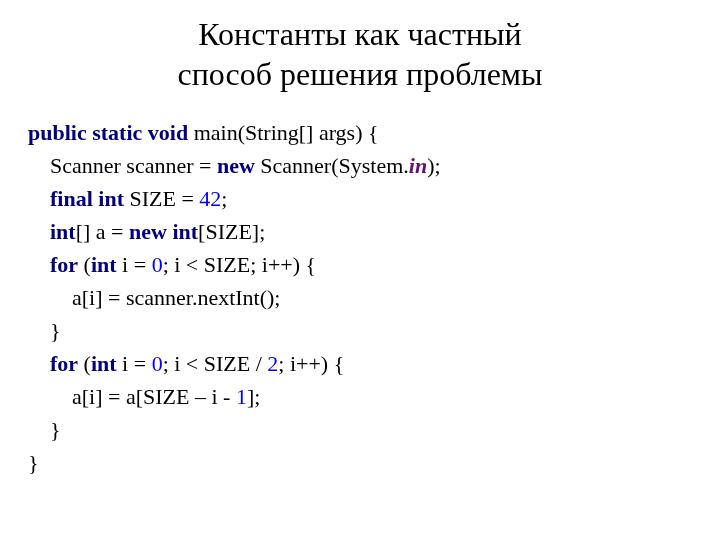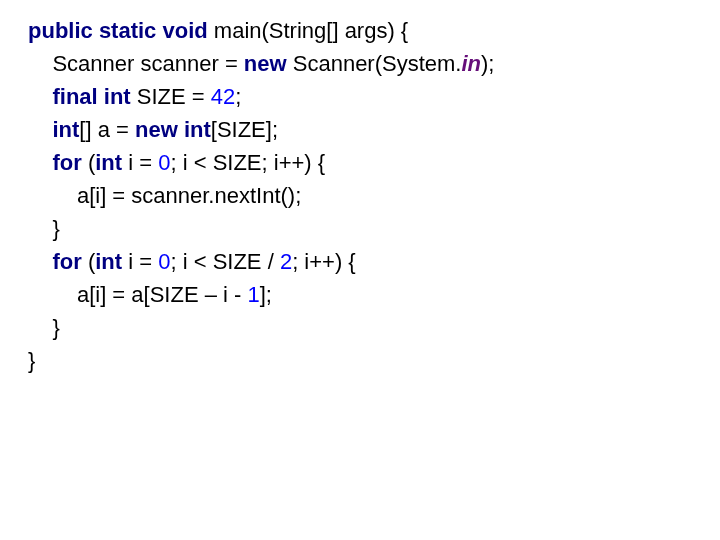--- a/index.html
+++ b/index.html
@@ -15,34 +15,38 @@
     }
     .title {
       text-align: center;
       font-size: 32px;
       color: #000;
       line-height: 1.25;
       margin-bottom: 22px;
       font-weight: normal;
     }
     .code {
-      font-family: Liberation Sans, sans-serif;
+      font-family: Liberation Serif, serif;
       font-size: 22px;
       line-height: 1.5;
       white-space: pre;
       color: #000;
     }
     .kw { color: #000080; font-weight: bold; }
     .static-field { color: #660e7a; font-style: italic; font-weight: bold; }
     .num { color: #0000ff; }
   </style>
 </head>
 <body>
 
 <div class="slide">
+  <h1 class="title">
+    <span>Константы как частный</span><br>
+    <span>способ решения проблемы</span>
+  </h1>
 
   <div class="code"><span><span class="kw">public static void</span><span> main(String[] args) {</span></span>
 <span><span>    Scanner scanner = </span><span class="kw">new</span><span> Scanner(System.</span><span class="static-field">in</span><span>);</span></span>
 <span><span>    </span><span class="kw">final int</span><span> SIZE = </span><span class="num">42</span><span>;</span></span>
 <span><span>    </span><span class="kw">int</span><span>[] a = </span><span class="kw">new int</span><span>[SIZE];</span></span>
 <span><span>    </span><span class="kw">for</span><span> (</span><span class="kw">int</span><span> i = </span><span class="num">0</span><span>; i &lt; SIZE; i++) {</span></span>
 <span>        a[i] = scanner.nextInt();</span>
 <span>    }</span>
 <span><span>    </span><span class="kw">for</span><span> (</span><span class="kw">int</span><span> i = </span><span class="num">0</span><span>; i &lt; SIZE / </span><span class="num">2</span><span>; i++) {</span></span>
 <span><span>        a[i] = a[SIZE – i - </span><span class="num">1</span><span>];</span></span>

